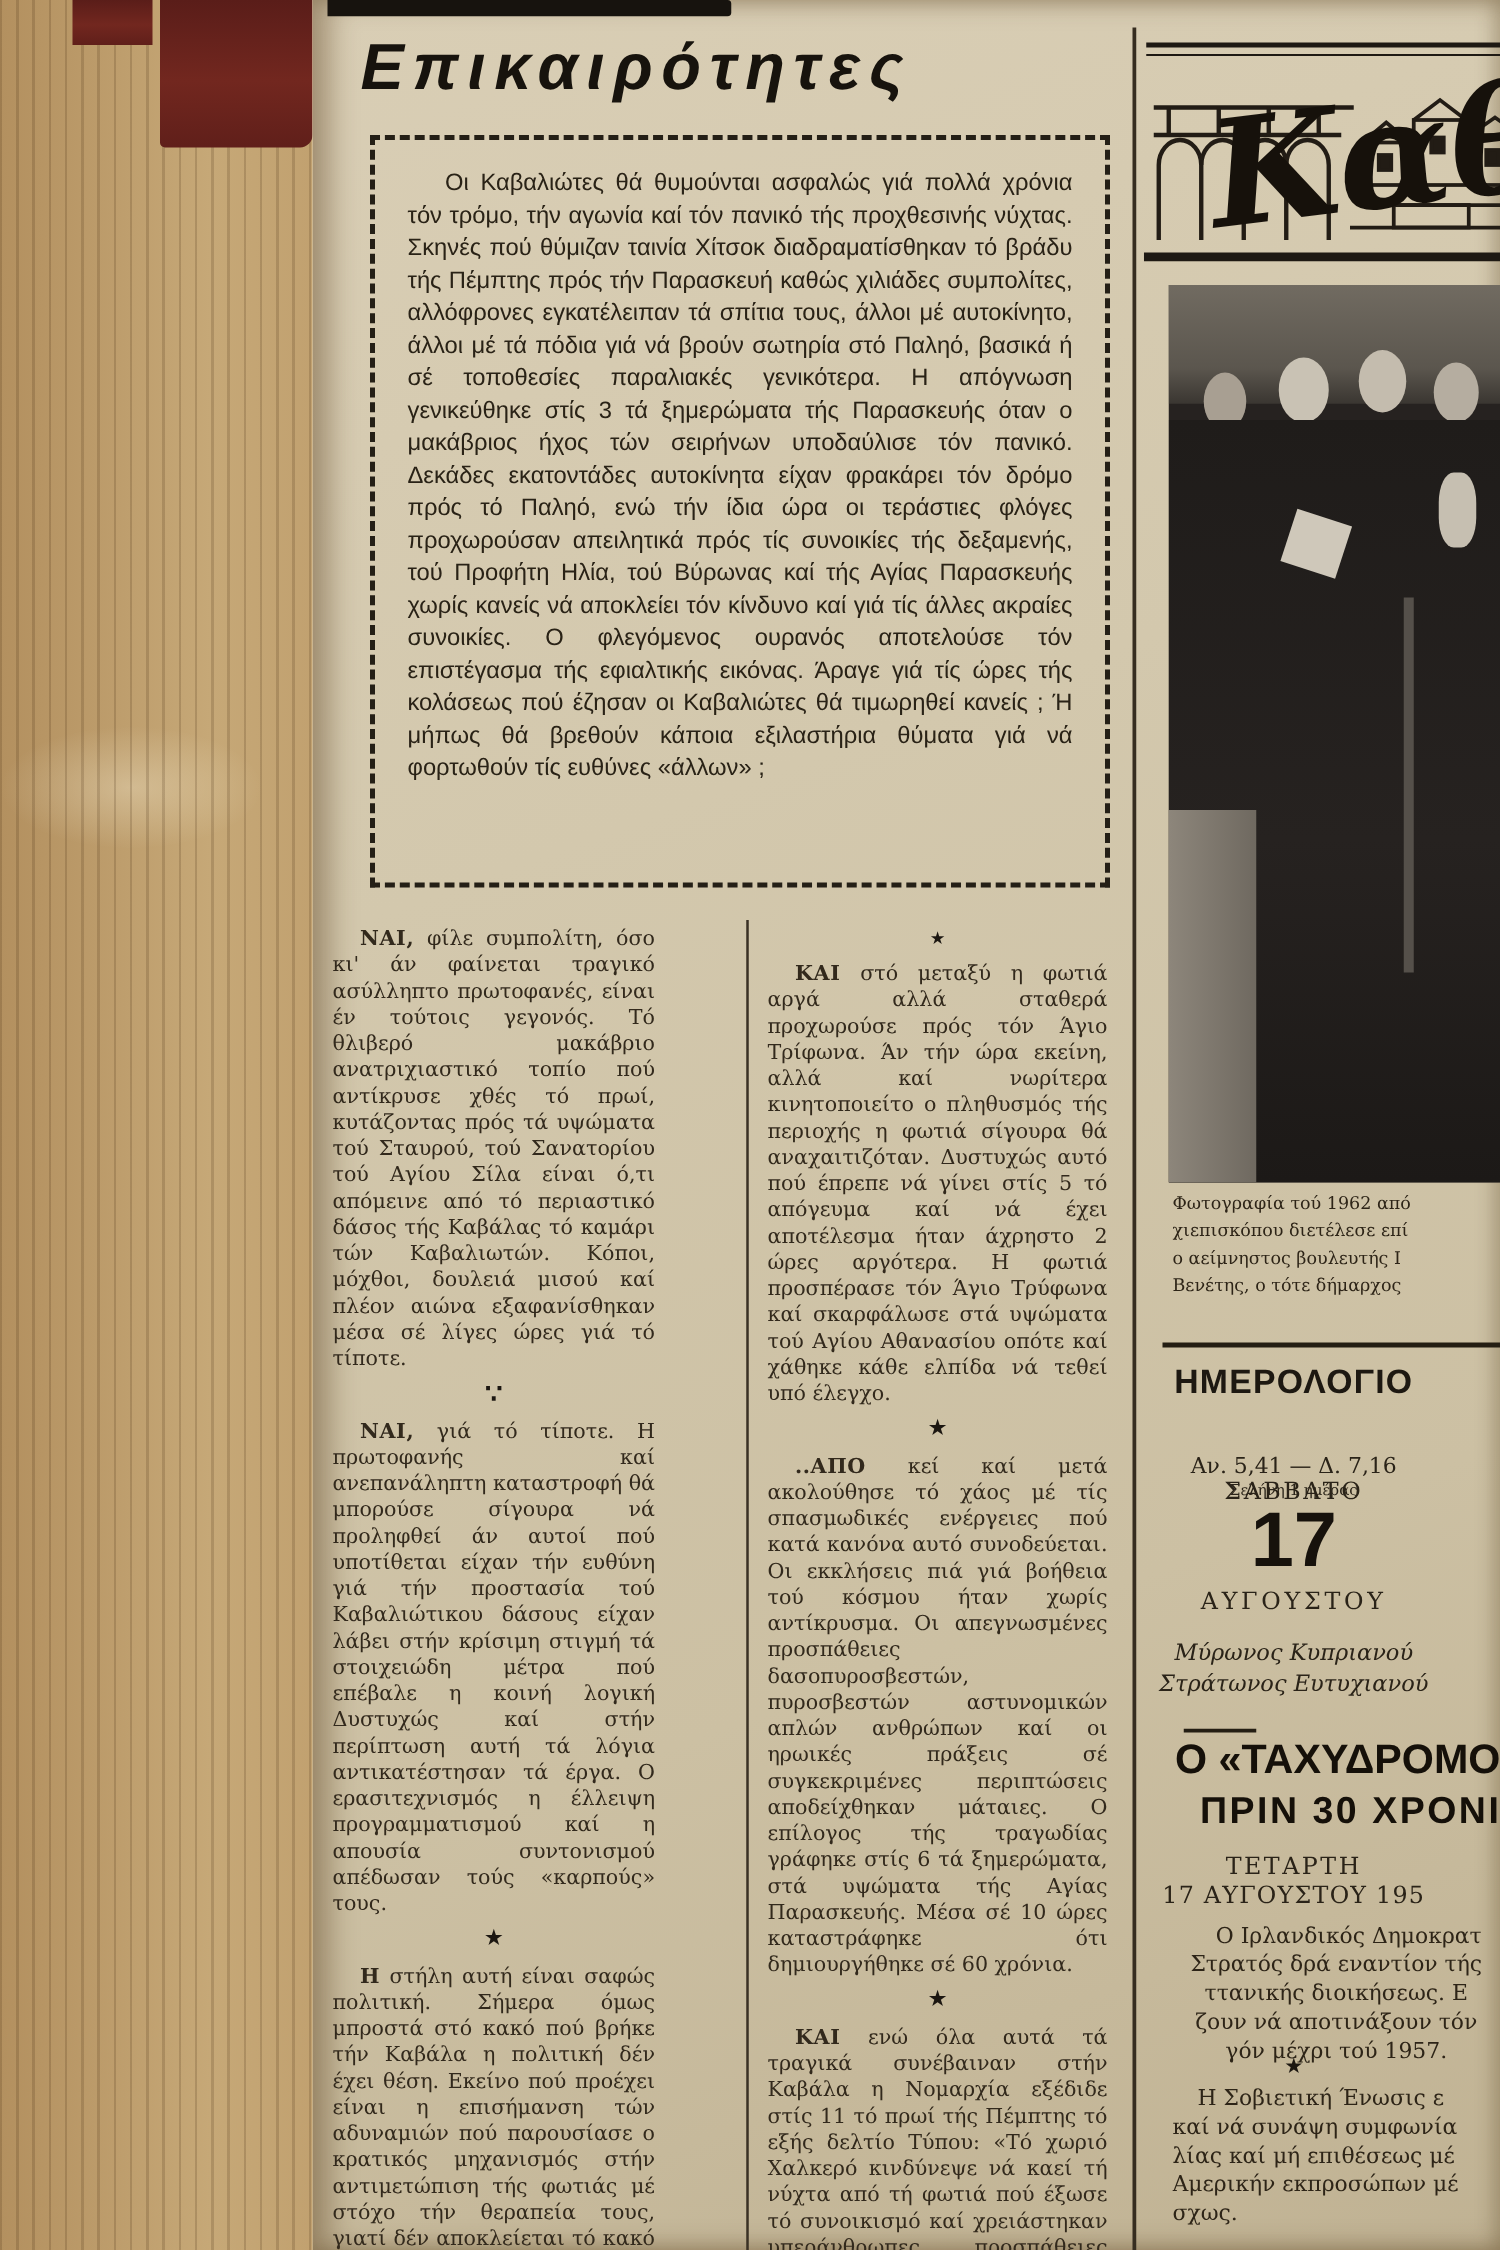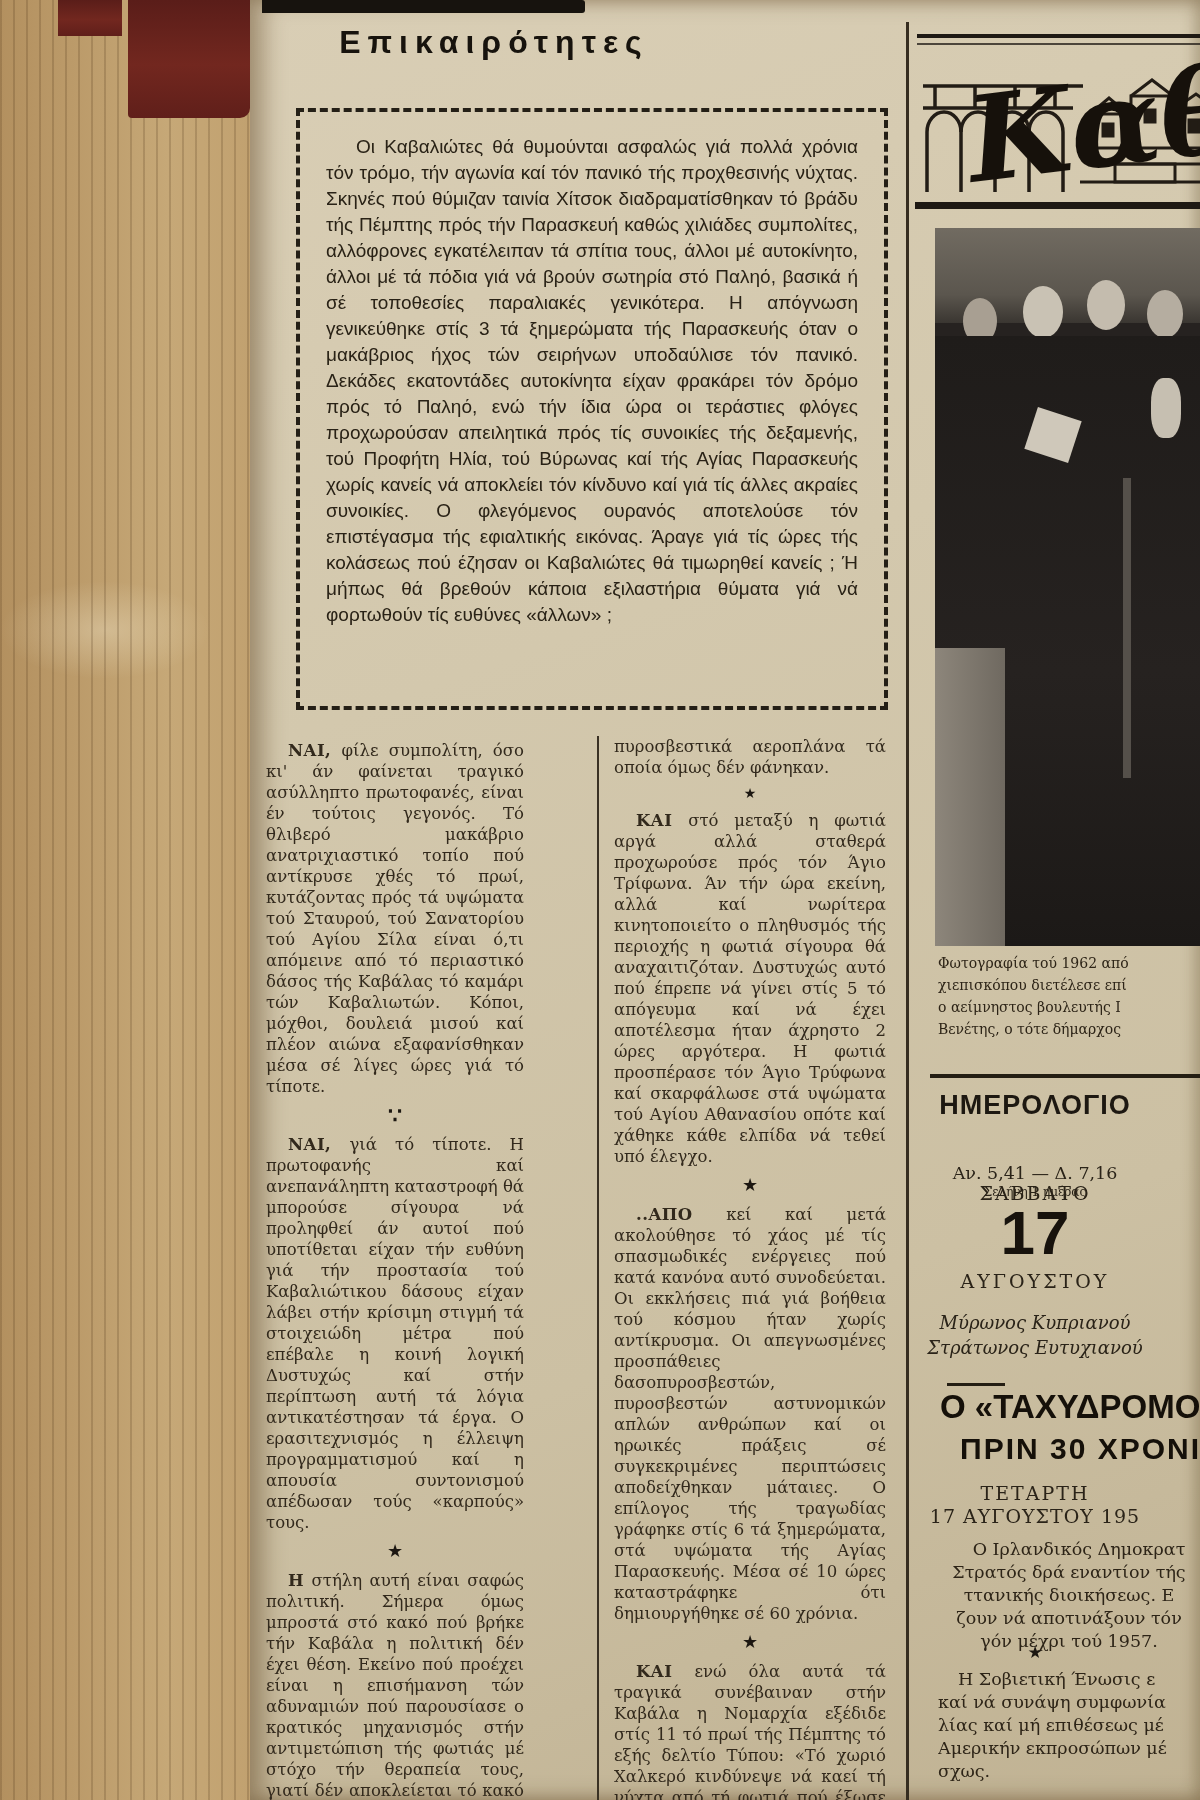--- a/index.html
+++ b/index.html
@@ -10,22 +10,22 @@
   
   #strip-streaks{left:0;top:0;width:250px;height:1800px;
      background:repeating-linear-gradient(90deg,rgba(60,35,10,.18) 0 2px,rgba(0,0,0,0) 2px 13px),
                 radial-gradient(ellipse 150px 70px at 42% 35%,rgba(255,250,228,.30),rgba(255,250,228,0) 70%);}
   .redpatch{background:linear-gradient(180deg,#5a1d19,#72271f 55%,#601f1a);}
   
   #paper{left:250px;top:0;width:950px;height:1800px;
      background:linear-gradient(160deg,#d9ceb5 0%,#d3c8ad 35%,#ccc0a3 70%,#c0b293 100%);
      box-shadow:inset 14px 0 22px rgba(80,50,15,.38), inset -6px 0 14px rgba(80,60,25,.25);}
   #topbar{left:262px;top:0;width:323px;height:13px;background:#17130e;border-radius:0 3px 3px 0;}
-  #page-title{left:264px;top:24px;width:460px;text-align:center;
-     font-family:"Liberation Sans",sans-serif;font-weight:700;font-size:32px;letter-spacing:7px;color:#17130d;}
+  #page-title{left:279px;top:24px;width:460px;text-align:center;
+     font-family:"Liberation Sans",sans-serif;font-weight:700;font-size:52px;letter-spacing:7px;color:#17130d;font-style:italic;}
   #sidebar-rule{left:906px;top:22px;width:3px;height:1778px;background:#362d20;}
   #col-rule{left:597px;top:736px;width:2px;height:1064px;background:#3a3124;}
   
   #masthead{left:915px;top:24px;width:285px;height:196px;overflow:hidden;}
   
   #leadbox{left:296px;top:108px;width:592px;height:602px;border:4px dashed #241f16;box-sizing:border-box;
      padding:22px 26px;font-family:"Liberation Sans",sans-serif;font-size:19px;line-height:26px;
      text-align:justify;color:#292216;overflow:hidden;}
   #leadbox p{margin:0;text-indent:30px;}
   
@@ -118,21 +118,20 @@
 
   <div class="abs col" id="left-col">
     <p><b>ΝΑΙ,</b> <span>φίλε συμπολίτη, όσο κι' άν φαίνεται τραγικό ασύλληπτο πρωτοφανές, είναι έν τούτοις γεγονός. Τό θλιβερό μακάβριο ανατριχιαστικό τοπίο πού αντίκρυσε χθές τό πρωί, κυτάζοντας πρός τά υψώματα τού Σταυρού, τού Σανατορίου τού Αγίου Σίλα είναι ό,τι απόμεινε από τό περιαστικό δάσος τής Καβάλας τό καμάρι τών Καβαλιωτών. Κόποι, μόχθοι, δουλειά μισού καί πλέον αιώνα εξαφανίσθηκαν μέσα σέ λίγες ώρες γιά τό τίποτε.</span></p>
     <span class="sep dots">∵</span>
     <p><b>ΝΑΙ,</b> <span>γιά τό τίποτε. Η πρωτοφανής καί ανεπανάληπτη καταστροφή θά μπορούσε σίγουρα νά προληφθεί άν αυτοί πού υποτίθεται είχαν τήν ευθύνη γιά τήν προστασία τού Καβαλιώτικου δάσους είχαν λάβει στήν κρίσιμη στιγμή τά στοιχειώδη μέτρα πού επέβαλε η κοινή λογική Δυστυχώς καί στήν περίπτωση αυτή τά λόγια αντικατέστησαν τά έργα. Ο ερασιτεχνισμός η έλλειψη προγραμματισμού καί η απουσία συντονισμού απέδωσαν τούς «καρπούς» τους.</span></p>
     <span class="sep">★</span>
     <p><b>Η</b> <span>στήλη αυτή είναι σαφώς πολιτική. Σήμερα όμως μπροστά στό κακό πού βρήκε τήν Καβάλα η πολιτική δέν έχει θέση. Εκείνο πού προέχει είναι η επισήμανση τών αδυναμιών πού παρουσίασε ο κρατικός μηχανισμός στήν αντιμετώπιση τής φωτιάς μέ στόχο τήν θεραπεία τους, γιατί δέν αποκλείεται τό κακό νά επαναληφθεί. Δέν αποκλείεται αυτοί πού βλέπουν τά πάντα φορώντας κομματικές παρωπίδες νά επιχειρήσουν καί πάλι τόν</span></p>
   </div>
 
   <div class="abs col" id="mid-col">
-    <p style="text-indent:0;">πυροσβεστικά αεροπλάνα τά οποία όμως δέν φάνηκαν.</p>
     <span class="sep small">★</span>
     <p><b>ΚΑΙ</b> <span>στό μεταξύ η φωτιά αργά αλλά σταθερά προχωρούσε πρός τόν Άγιο Τρίφωνα. Άν τήν ώρα εκείνη, αλλά καί νωρίτερα κινητοποιείτο ο πληθυσμός τής περιοχής η φωτιά σίγουρα θά αναχαιτιζόταν. Δυστυχώς αυτό πού έπρεπε νά γίνει στίς 5 τό απόγευμα καί νά έχει αποτέλεσμα ήταν άχρηστο 2 ώρες αργότερα. Η φωτιά προσπέρασε τόν Άγιο Τρύφωνα καί σκαρφάλωσε στά υψώματα τού Αγίου Αθανασίου οπότε καί χάθηκε κάθε ελπίδα νά τεθεί υπό έλεγχο.</span></p>
     <span class="sep">★</span>
     <p><b>..ΑΠΟ</b> <span>κεί καί μετά ακολούθησε τό χάος μέ τίς σπασμωδικές ενέργειες πού κατά κανόνα αυτό συνοδεύεται. Οι εκκλήσεις πιά γιά βοήθεια τού κόσμου ήταν χωρίς αντίκρυσμα. Οι απεγνωσμένες προσπάθειες δασοπυροσβεστών, πυροσβεστών αστυνομικών απλών ανθρώπων καί οι ηρωικές πράξεις σέ συγκεκριμένες περιπτώσεις αποδείχθηκαν μάταιες. Ο επίλογος τής τραγωδίας γράφηκε στίς 6 τά ξημερώματα, στά υψώματα τής Αγίας Παρασκευής. Μέσα σέ 10 ώρες καταστράφηκε ότι δημιουργήθηκε σέ 60 χρόνια.</span></p>
     <span class="sep">★</span>
     <p><b>ΚΑΙ</b> <span>ενώ όλα αυτά τά τραγικά συνέβαιναν στήν Καβάλα η Νομαρχία εξέδιδε στίς 11 τό πρωί τής Πέμπτης τό εξής δελτίο Τύπου: «Τό χωριό Χαλκερό κινδύνεψε νά καεί τή νύχτα από τή φωτιά πού έξωσε τό συνοικισμό καί χρειάστηκαν υπεράνθρωπες προσπάθειες ώστε</span></p>
   </div>
 
   <div class="abs" id="photo">
     <div class="ph" style="left:0;top:0;width:265px;height:95px;background:linear-gradient(180deg,#716b61,#5b564e 70%,#3a3631);"></div>

